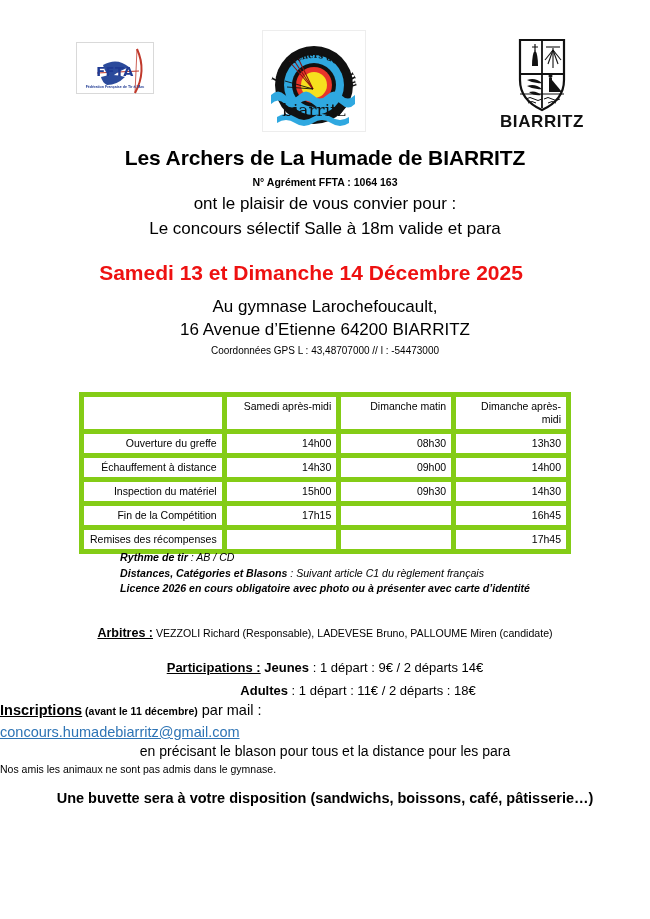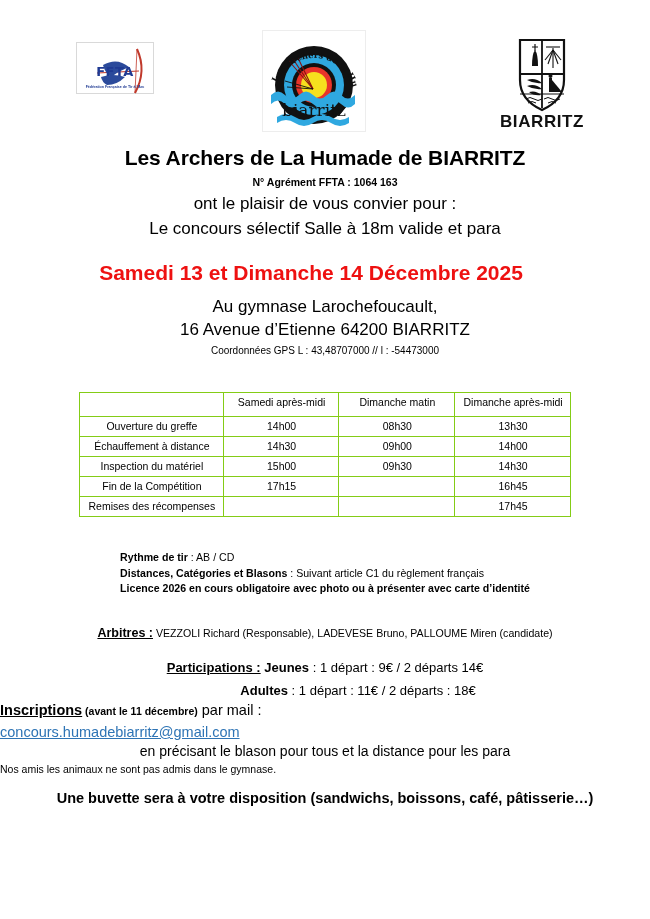--- a/index.html
+++ b/index.html
@@ -140,42 +140,42 @@
     top: 392px;
     left: 79px;
     width: 492px;
   }
   table.schedule {
     border-collapse: collapse;
     width: 492px;
     font-size: 10.5px;
   }
   table.schedule td, table.schedule th {
-    border: 1px solid #84cc16;
+    border: 5px solid #84cc16;
     padding: 3px 5px 3px 6px;
-    text-align: center;
+    text-align: right;
     font-weight: normal;
     vertical-align: top;
     line-height: 13px;
     height: 18px;
   }
   table.schedule thead th { height: 24px; }
   .col-label  { width: 144px; }
   .col-data   { width: 116px; }
   .row-tall td { height: 32px; }
 
   
   .rules {
     position: absolute;
     top: 550px; left: 0; width: 650px;
     text-align: center;
     font-size: 10.6px;
     line-height: 15.5px;
   }
-  .rules .line { display: block; }
+  .rules .line { display: block; font-style: italic; }
   .rules b { font-weight: bold; }
   .rule-inner {
     display: inline-block;
     text-align: left;
   }
   .arbitres {
     position: absolute;
     top: 626px; left: 0; width: 650px;
     text-align: center;
     font-size: 10.6px;

